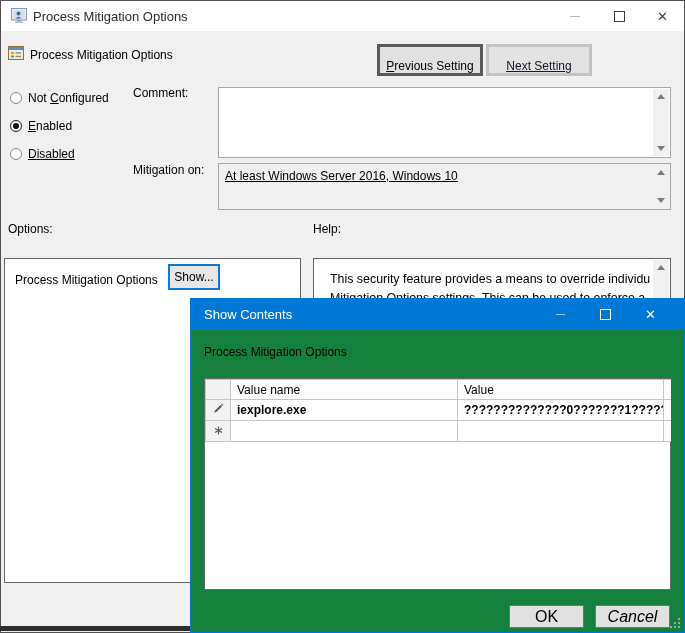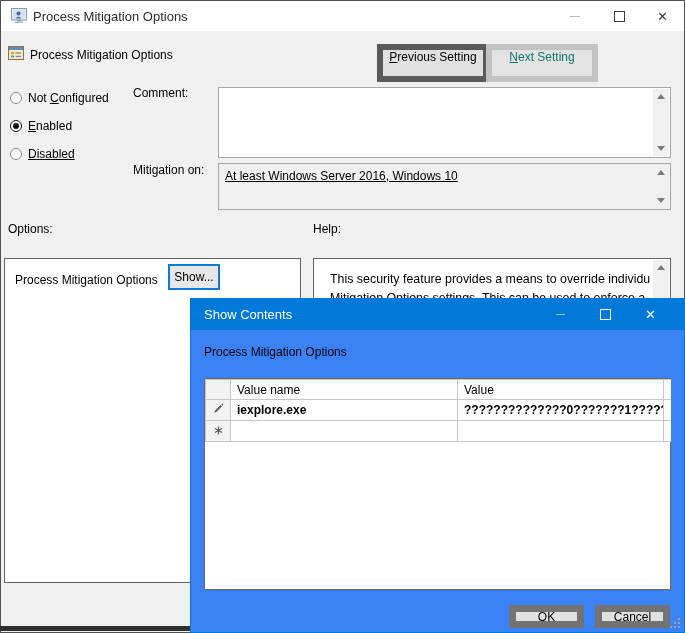--- a/index.html
+++ b/index.html
@@ -10,23 +10,23 @@
 
   
   .titlebar{left:1px;top:1px;width:683px;height:30px;background:#ffffff;}
   .titlebar-text{left:32px;top:8px;color:#2b2b2b;font-size:13px;}
   .ctl{width:45px;height:30px;display:flex;align-items:center;justify-content:center;}
   .min-dash{width:10px;height:1px;background:#b9b9b9;}
   .max-box{width:9px;height:9px;border:1px solid #3c3c3c;}
   .close-x{font-size:13px;color:#3c3c3c;font-family:"DejaVu Sans",sans-serif;}
 
   .header-title{left:30px;top:48px;font-size:12px;}
-  .btn{background:#e1e1e1;border:6px solid #1d4ed8;display:flex;align-items:flex-start;justify-content:center;font-size:12px;}
+  .btn{background:#e1e1e1;border:3px solid #1d4ed8;display:flex;align-items:flex-end;justify-content:center;font-size:12px;}
   .btn-prev{left:377px;top:44px;width:100px;height:26px;border-color:#5a5a5a;}
-  .btn-next{left:486px;top:44px;width:100px;height:26px;border-color:#c3c3c3;color:#0f766e;background:#e3e3e3;}
+  .btn-next{left:486px;top:44px;width:100px;height:26px;border-color:#c3c3c3;color:#0f172a;background:#e3e3e3;text-decoration:underline;}
   .ukey{text-decoration:underline;}
 
   .radio-row{display:flex;align-items:center;gap:6px;height:14px;}
   .radio{width:12px;height:12px;border-radius:50%;border:1px solid #8a8a8a;background:#fff;box-sizing:border-box;}
   .radio.checked{border-color:#1a1a1a;position:relative;}
   .radio.checked::after{content:"";position:absolute;left:2px;top:2px;width:6px;height:6px;border-radius:50%;background:#111;}
 
   .field-label{color:#000;}
   .scrollbox{background:#fff;border:1px solid #a6a6a6;box-sizing:border-box;}
   .sb{position:absolute;top:1px;right:1px;bottom:1px;width:16px;background:#f0f0f0;}
@@ -35,39 +35,39 @@
   .arr-dn{bottom:5px;border-top:5px solid #7a7a7a;}
 
   .panel{background:#fff;border:1px solid #646464;box-sizing:border-box;}
   .show-btn{left:168px;top:264px;width:52px;height:26px;background:#e7e7e7;border:2px solid #0c7bd8;
             display:flex;align-items:center;justify-content:center;font-size:12px;box-sizing:border-box;}
   .help-line{white-space:nowrap;overflow:hidden;font-size:12.4px;line-height:19px;}
 
   .bottom-strip{left:0;top:626px;width:685px;height:5px;background:#2e2e2e;z-index:1;}
 
   
-  .dialog{left:190px;top:298px;width:495px;height:335px;background:#3b82f6;
+  .dialog{left:190px;top:298px;width:495px;height:335px;background:#15803d;
           border:1px solid #0078d7;box-sizing:border-box;z-index:10;}
   .dlg-titlebar{left:0;top:0;width:493px;height:31px;background:#0078d7;}
   .dlg-title{left:13px;top:8px;color:#ffffff;font-size:13px;}
   .dlg-min{width:9px;height:1px;background:#9cc3e8;}
   .dlg-max{width:9px;height:9px;border:1px solid #ffffff;}
   .dlg-x{color:#ffffff;font-size:13px;font-family:"DejaVu Sans",sans-serif;}
 
   .grid{left:13px;top:79px;width:467px;height:212px;background:#fff;border:1px solid #696969;box-sizing:border-box;}
   .grid table{border-collapse:collapse;width:465px;table-layout:fixed;font-size:12px;}
   .grid td,.grid th{border:1px solid #c6c6c6;padding:0 12px 0 6px;text-align:left;font-weight:normal;
                     height:20px;overflow:hidden;white-space:nowrap;box-sizing:border-box;}
   .grid th{background:#fdfdfd;}
   .grid td{height:21px;background:#fff;font-weight:bold;}
   .sel-cell{background:#f2f2f2 !important;text-align:center !important;padding:0 !important;}
   .col-sel{width:25px;} .col-name{width:227px;} .col-val{width:206px;} .col-fill{width:7px;}
   .fill-cell{border-right:none !important;}
 
-  .dlg-btn{background:#e1e1e1;border:7px solid #737373;display:flex;align-items:center;justify-content:center;font-size:12px;box-sizing:border-box;}
+  .dlg-btn{background:#e1e1e1;border:1px solid #737373;display:flex;align-items:center;justify-content:center;font-size:16px;box-sizing:border-box;}
   .grip{right:4px;bottom:4px;width:12px;height:12px;}
   .grip i{position:absolute;width:2px;height:2px;background:#a3a3a3;}
 </style>
 </head>
 <body>
 
 <div id="screen">
 
   <div class="abs titlebar">
     <span class="abs" style="left:10px;top:7px;">
@@ -220,21 +220,21 @@
           <td></td>
           <td class="fill-cell"></td>
         </tr>
       </tbody>
         </table>
     </div>
 
     <div class="abs dlg-btn" style="left:318px;top:306px;width:75px;height:23px;">
       <span>OK</span>
     </div>
-    <div class="abs dlg-btn" style="left:404px;top:306px;width:75px;height:23px;">
+    <div class="abs dlg-btn" style="left:404px;top:306px;width:75px;height:23px;font-style:italic;">
       <span>Cancel</span>
     </div>
 
     <div class="abs grip">
       <i style="right:0;bottom:0;"></i>
         <i style="right:0;bottom:4px;"></i>
         <i style="right:4px;bottom:0;"></i>
       <i style="right:0;bottom:8px;"></i>
         <i style="right:8px;bottom:0;"></i>
         <i style="right:4px;bottom:4px;"></i>

